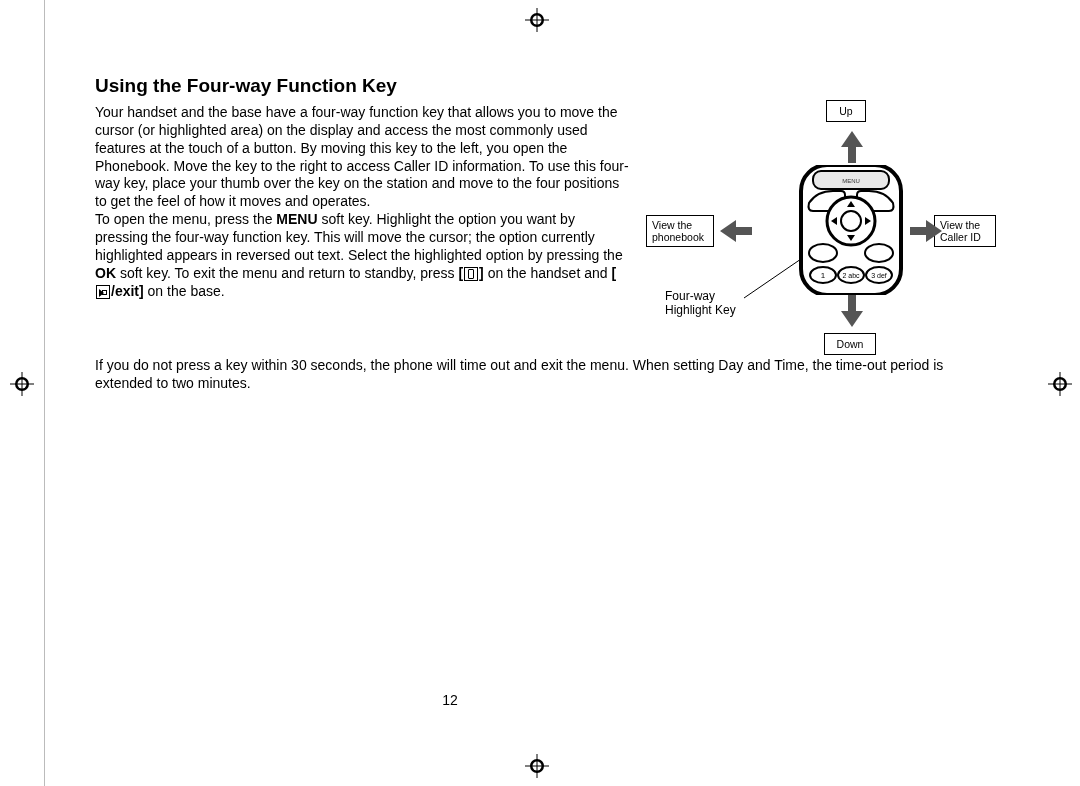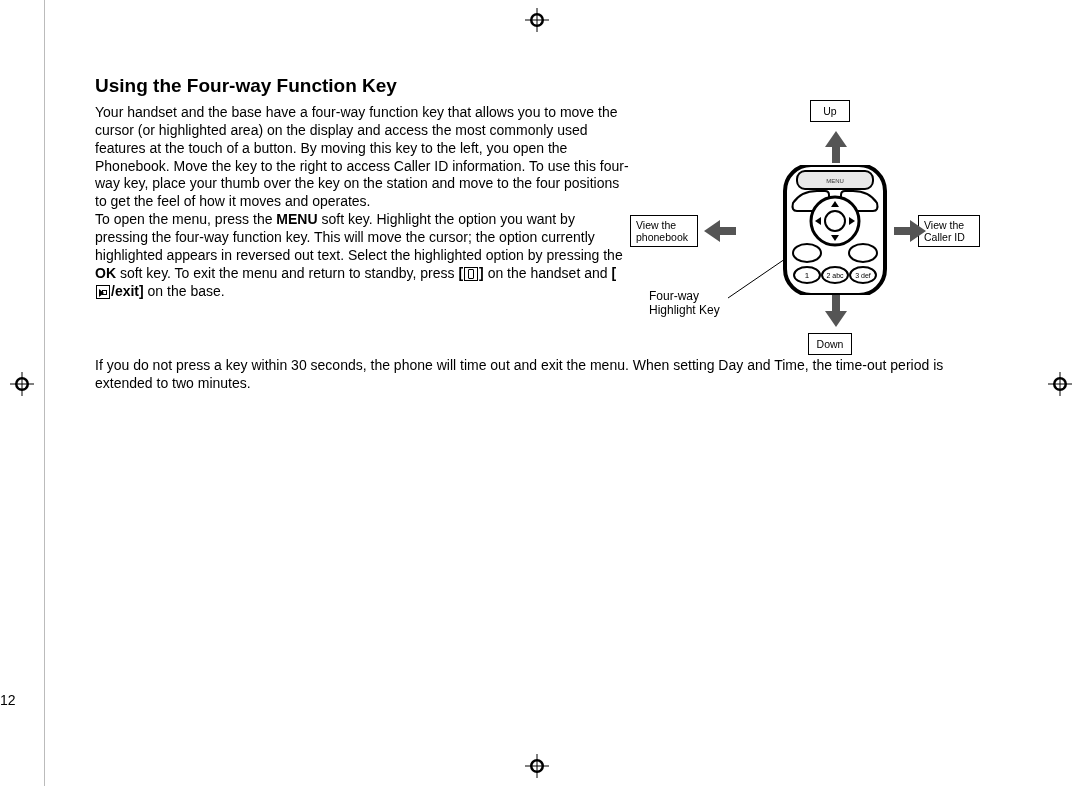--- a/index.html
+++ b/index.html
@@ -32,20 +32,21 @@
       height: 24px;
     }
     .regmark svg { display: block; }
     .rm-top { left: 525px; top: 8px; }
     .rm-left { left: 10px; top: 372px; }
     .rm-right { left: 1048px; top: 372px; }
     .rm-bottom { left: 525px; top: 754px; }
 
     .content-row {
       display: flex;
+      gap: 16px;
       align-items: flex-start;
     }
     .textcol { flex: 0 0 535px; }
     .figcol { flex: 1 1 auto; position: relative; height: 280px; }
 
     h2 {
       font-size: 19px;
       font-weight: bold;
       margin-bottom: 6px;
       line-height: 1.2;
@@ -57,36 +58,36 @@
     }
     .wide { width: 905px; margin-top: 2px; }
     .wide + .wide { margin-top: 10px; }
     .bold { font-weight: bold; }
 
     .pageno {
       position: absolute;
       top: 692px;
       left: 0;
       width: 900px;
-      text-align: left;
+      text-align: center;
       font-size: 14px;
     }
 
     
     .label-box {
       position: absolute;
       border: 1px solid #000;
       font-size: 10.5px;
       line-height: 1.15;
       padding: 4px 8px;
       text-align: center;
       background: #fff;
     }
     .lb-up    { left: 180px; top: 25px; width: 40px; }
-    .lb-down  { left: 178px; top: 258px; width: 44px; padding:4px 6px; }
+    .lb-down  { left: 178px; top: 258px; width: 52px; padding:4px 6px; }
     .lb-left  { left: 0px;   top: 140px; width: 68px; text-align:left; padding:3px 5px;}
     .lb-right { left: 288px; top: 140px; width: 62px; text-align:left; padding:3px 5px;}
 
     .arrow {
       position: absolute;
     }
     .arrow svg { display:block; }
     .ar-up    { left: 195px; top: 56px; }
     .ar-down  { left: 195px; top: 220px; }
     .ar-left  { left: 74px;  top: 145px; }

